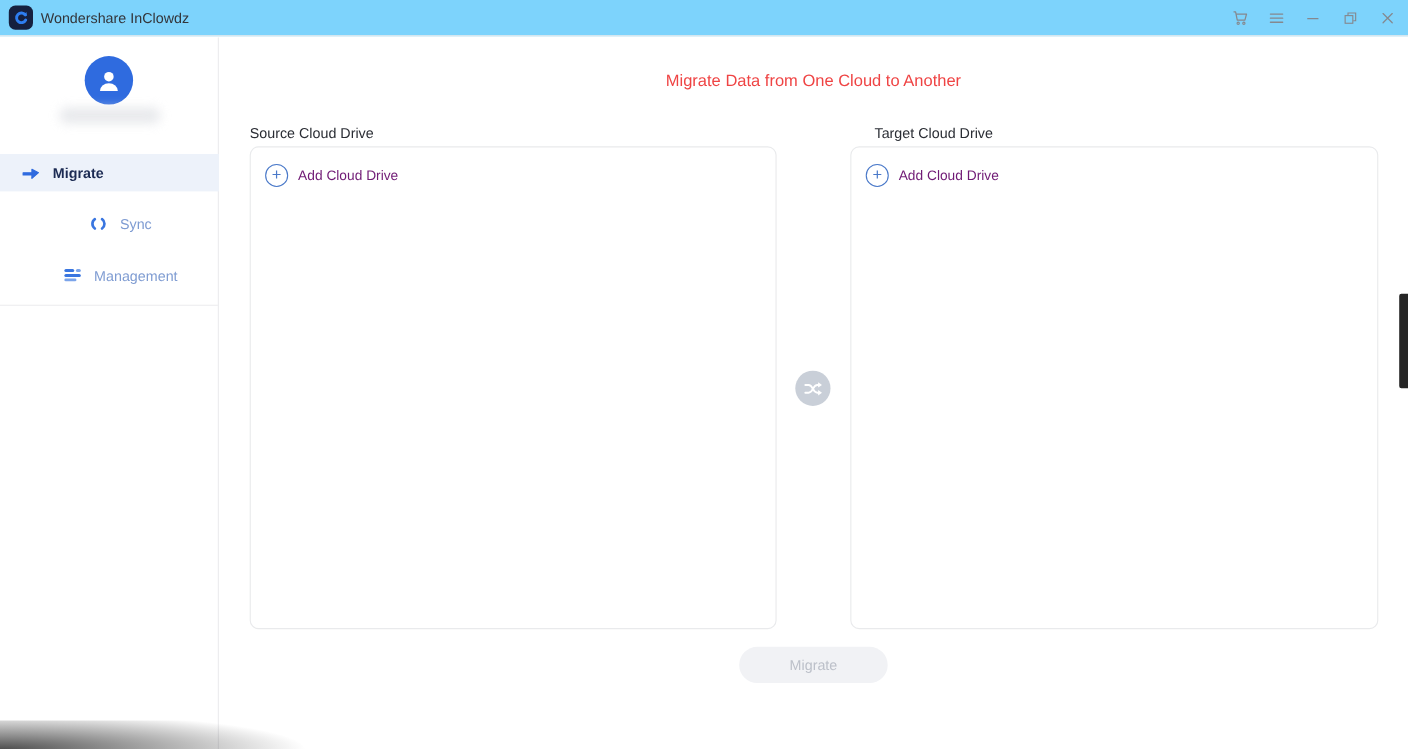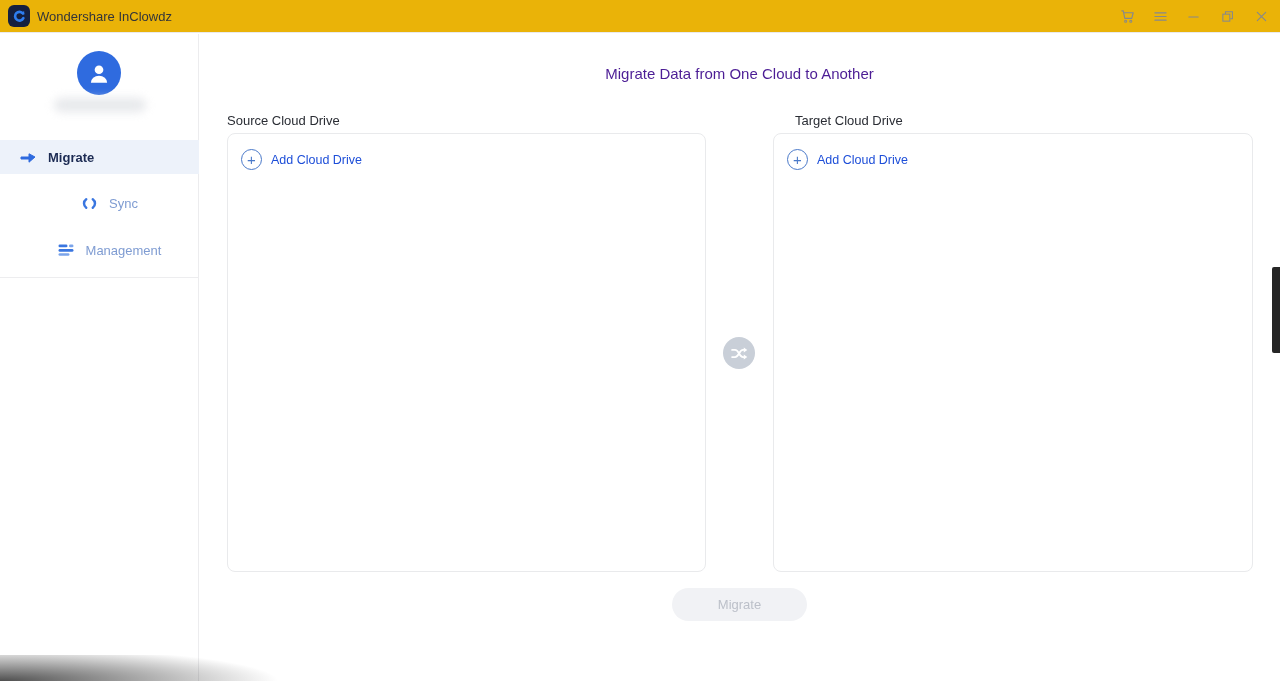--- a/index.html
+++ b/index.html
@@ -8,21 +8,21 @@
     font-family: "Liberation Sans", sans-serif;
     background: #ffffff;
     position: relative;
     color: #2a2d34;
   }
   .abs { position: absolute; }
 
   
   .titlebar {
     left: 0; top: 0; width: 1280px; height: 33px;
-    background: #eab308; border-bottom: 1px solid #eaeaec;
+    background: #7dd3fc; border-bottom: 1px solid #eaeaec;
   }
   .app-logo {
     left: 8px; top: 5px; width: 22px; height: 22px;
     background: #15203f; border-radius: 6px;
     display: flex; align-items: center; justify-content: center;
   }
   .app-title {
     left: 37px; top: 9px; font-size: 13px; color: #33353a;
   }
   .win-btn {
@@ -54,21 +54,21 @@
   .nav-item .nav-icon { width: 16px; height: 16px; display: flex; align-items: center; justify-content: center; }
   .nav-item.active { background: #edf2fa; color: #1c2b53; font-weight: 700; }
   .nav-item.inactive { color: #7f9cd2; justify-content: center; }
   .sidebar-divider {
     left: 0; top: 243px; width: 199px; height: 1px; background: #ededef;
   }
 
   
   .main-title {
     left: 199px; top: 65px; width: 1081px; text-align: center;
-    font-size: 15px; font-weight: 500; color: #4c1d95;
+    font-size: 15px; font-weight: 500; color: #ef4444;
   }
   .col-header {
     top: 113px; font-size: 13px; font-weight: 500; color: #2a2d34; text-align: left;
   }
   .col-header.source { left: 227px; width: 479px; }
   .col-header.target { left: 795px; width: 480px; }
   .panel {
     top: 133px; height: 439px; background: #ffffff;
     border: 1px solid #e9eaec; border-radius: 8px;
   }
@@ -76,21 +76,21 @@
   .panel.target { left: 773px; width: 480px; }
   .add-drive {
     position: absolute; left: 13px; top: 15px;
     display: flex; align-items: center; gap: 9px; cursor: pointer;
   }
   .plus-circle {
     width: 21px; height: 21px; border: 1.4px solid #4a79c9; border-radius: 50%;
     color: #4a79c9; font-size: 15px; line-height: 18px; text-align: center;
     display: flex; align-items: center; justify-content: center;
   }
-  .add-label { font-size: 12.5px; color: #1d4ed8; }
+  .add-label { font-size: 12.5px; color: #701a75; }
 
   .swap-circle {
     left: 723px; top: 337px; width: 32px; height: 32px;
     background: #c9cfd8; border-radius: 50%;
     display: flex; align-items: center; justify-content: center; cursor: pointer;
   }
 
   .migrate-btn {
     left: 672px; top: 588px; width: 135px; height: 33px;
     background: #f1f2f5; border: none; border-radius: 16.5px;

